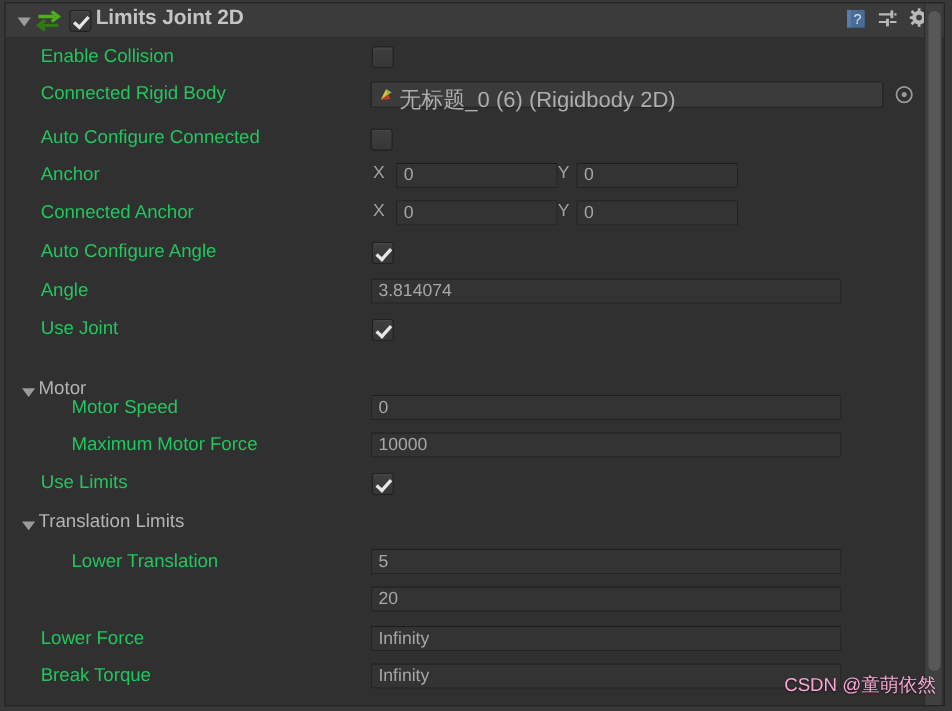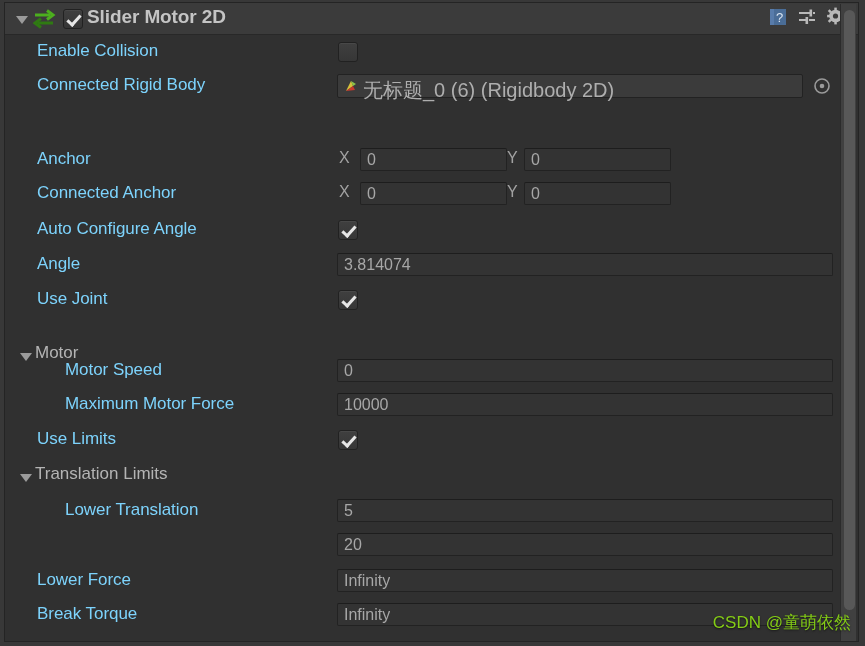--- a/index.html
+++ b/index.html
@@ -103,21 +103,21 @@
   .row {
     position: absolute;
     left: 0;
     width: 853px;
     height: 30px;
   }
   .label {
     position: absolute;
     top: 4px;
     font-size: 17px;
-    color: #7dd3fc;
+    color: #22c55e;
     white-space: nowrap;
     letter-spacing: -0.05px;
   }
   .label.lvl0 { left: 32px; }
   .label.lvl1 { left: 60px; text-align: right; }
 
   .foldout-label {
     position: absolute;
     left: 30px;
     top: 4px;
@@ -167,21 +167,21 @@
   }
   .field .val {
     position: absolute;
     left: 6px;
     top: 2px;
     font-size: 16px;
     color: #a7a7a7;
     white-space: nowrap;
     overflow: hidden;
   }
-  .field-full { left: 332px; width: 496px; top: 3px; }
+  .field-full { left: 332px; width: 428px; top: 3px; }
   .field-xy   { width: 147px; top: 3px; }
   .field-x    { left: 355px; }
   .field-y    { left: 519px; }
 
   .axis-label {
     position: absolute;
     top: 4px;
     font-size: 16px;
     color: #a2a2a2;
   }
@@ -245,21 +245,21 @@
     border-radius: 6px;
     background: #585858;
     cursor: pointer;
   }
 
   .watermark {
     position: absolute;
     right: 14px;
     bottom: 12px;
     font-size: 17px;
-    color: #84cc16;
+    color: #f9a8d4;
     white-space: nowrap;
     text-shadow: 0 1px 2px rgba(0,0,0,0.6);
   }
 </style>
 </head>
 <body>
 
 <div class="inspector">
   <div class="panel">
 
@@ -272,21 +272,21 @@
         <svg width="24" height="22" viewBox="0 0 24 22">
           <path d="M2,7 L17,7" stroke="#4caf1e" stroke-width="3" fill="none"></path>
           <path d="M14,2.5 L20,7 L14,11.5" stroke="#4caf1e" stroke-width="3" fill="none" stroke-linejoin="miter"></path>
           <path d="M20,15 L5,15" stroke="#2f7a12" stroke-width="3" fill="none"></path>
           <path d="M8,10.5 L2,15 L8,19.5" stroke="#2f7a12" stroke-width="3" fill="none" stroke-linejoin="miter"></path>
         </svg>
       </div>
 
       <span class="checkbox checked hdr-checkbox"></span>
 
-      <div class="hdr-title">Slider Motor 2D</div>
+      <div class="hdr-title">Limits Joint 2D</div>
 
       <div class="hdr-icons">
         <span class="hdr-icon">
           <svg width="20" height="20" viewBox="0 0 20 20">
             <rect x="2" y="2" width="16" height="16" rx="1" fill="#3f5f86"></rect>
             <rect x="2" y="2" width="4" height="16" fill="#587cab"></rect>
             <rect x="6" y="2" width="12" height="16" fill="#4a6d97"></rect>
             <text x="11.5" y="15" font-size="13" font-family="Liberation Sans, sans-serif" fill="#dbe6f2" text-anchor="middle">?</text>
           </svg>
         </span>
@@ -336,20 +336,24 @@
         <span class="obj-name">无标题_0 (6) (Rigidbody 2D)</span>
       </div>
       <span class="obj-picker">
         <svg width="18" height="18" viewBox="0 0 18 18">
           <circle cx="9" cy="9" r="7" fill="none" stroke="#9a9a9a" stroke-width="1.6"></circle>
           <circle cx="9" cy="9" r="2.3" fill="#9a9a9a"></circle>
         </svg>
       </span>
     </div>
 
+    <div class="row" style="top:108px;">
+      <div class="label lvl0">Auto Configure Connected</div>
+      <span class="checkbox" style="left:332px;top:6px;"></span>
+    </div>
 
     <div class="row" style="top:142px;">
       <div class="label lvl0">Anchor</div>
       <div class="axis-label axis-x">X</div>
       <div class="field field-xy field-x">
         <span class="val">0</span>
       </div>
       <div class="axis-label axis-y">Y</div>
       <div class="field field-xy field-y">
         <span class="val">0</span>

